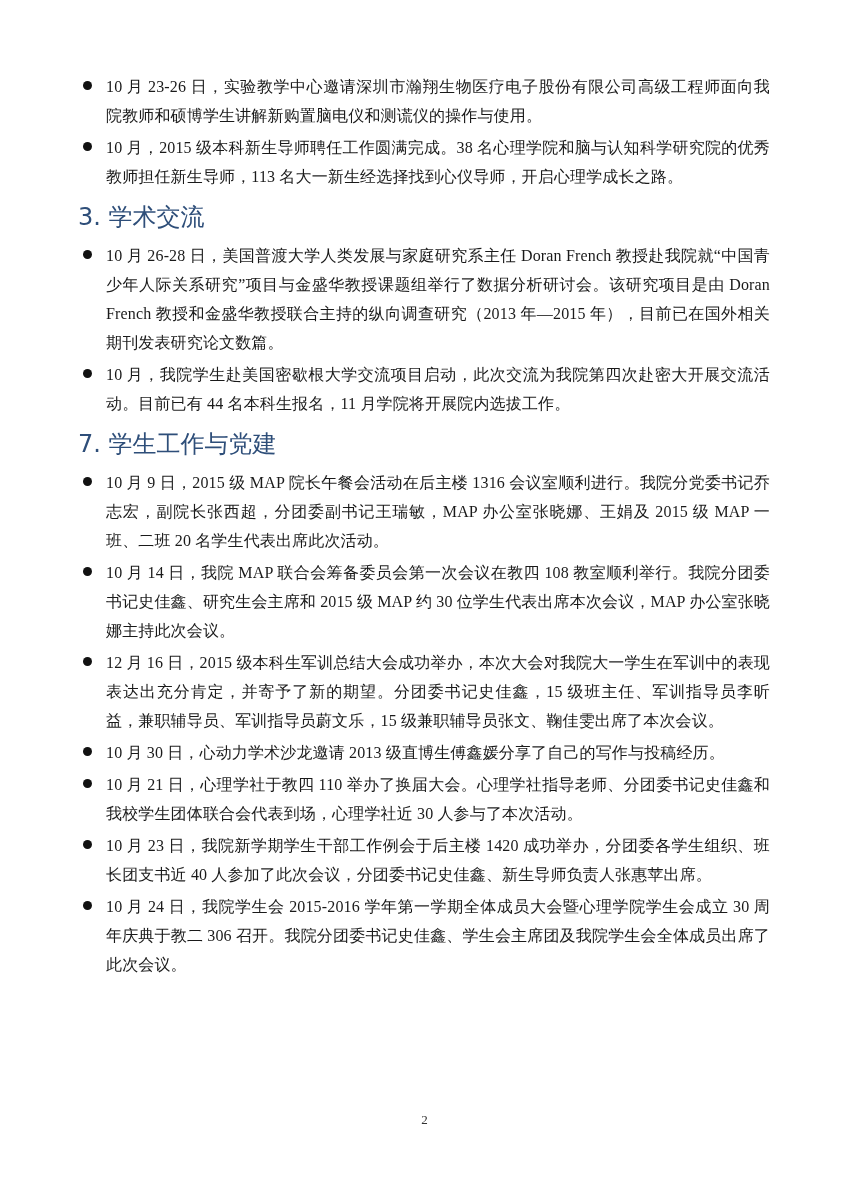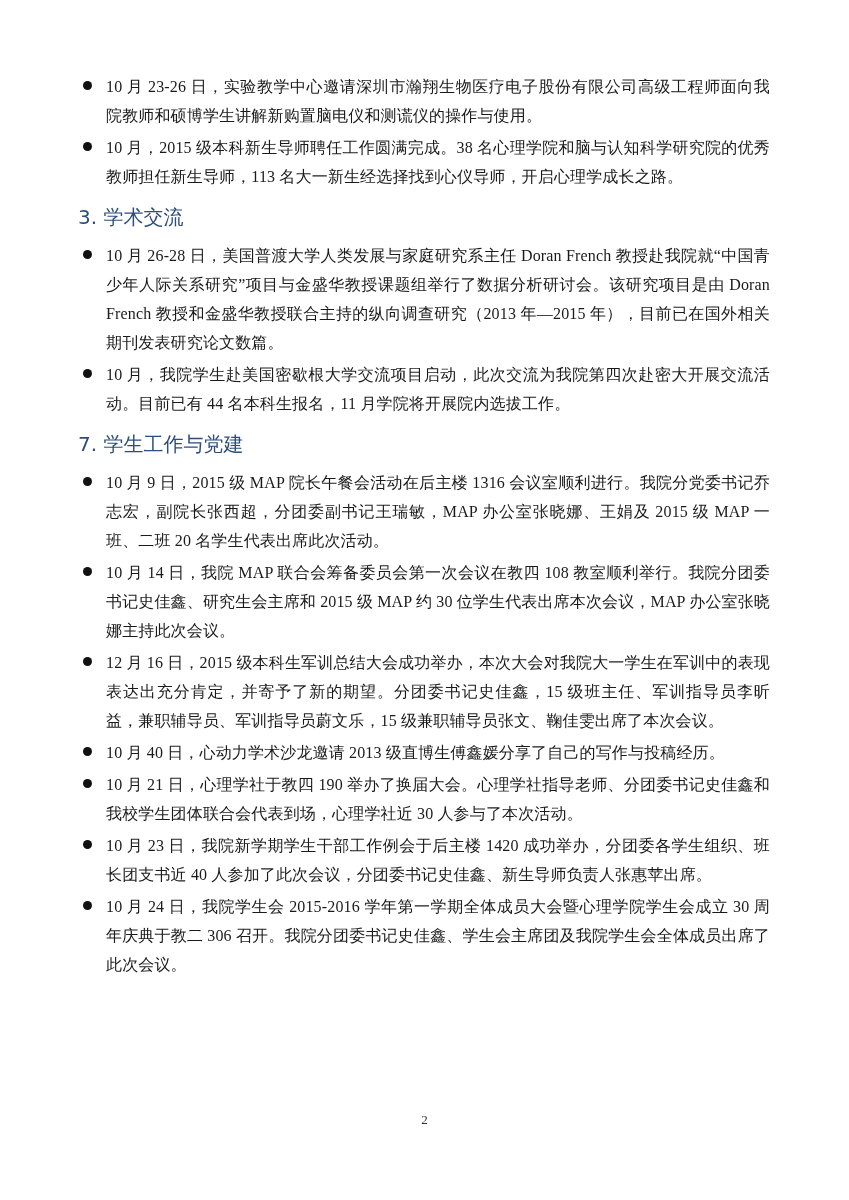--- a/index.html
+++ b/index.html
@@ -14,21 +14,21 @@
   .bullet {
     position: absolute; left: 3px; top: 9px; width: 9px; height: 9px;
     background: #111; border-radius: 50%;
   }
   .item-text {
     font-size: 16px; line-height: 29px; text-align: justify;
     text-align-last: left; letter-spacing: 0.15px;
   }
   .section-heading {
     font-family: "DejaVu Sans", "Liberation Sans", sans-serif;
-    font-size: 20px; color: #2e4e79; margin: 10px 0 8px -2px;
+    font-size: 24px; color: #2e4e79; margin: 10px 0 8px -2px;
     height: 32px; line-height: 32px;
   }
   .page-number {
     position: absolute; top: 1112px; left: 0; width: 849px; text-align: center;
     font-size: 13px; color: #333;
   }
 </style>
 </head>
 <body>
 
@@ -64,25 +64,25 @@
     <div class="item">
       <span class="bullet"></span>
       <div class="item-text">10 月 14 日，我院 MAP 联合会筹备委员会第一次会议在教四 108 教室顺利举行。我院分团委书记史佳鑫、研究生会主席和 2015 级 MAP 约 30 位学生代表出席本次会议，MAP 办公室张晓娜主持此次会议。</div>
     </div>
     <div class="item">
       <span class="bullet"></span>
       <div class="item-text">12 月 16 日，2015 级本科生军训总结大会成功举办，本次大会对我院大一学生在军训中的表现表达出充分肯定，并寄予了新的期望。分团委书记史佳鑫，15 级班主任、军训指导员李昕益，兼职辅导员、军训指导员蔚文乐，15 级兼职辅导员张文、鞠佳雯出席了本次会议。</div>
     </div>
     <div class="item">
       <span class="bullet"></span>
-      <div class="item-text">10 月 40 日，心动力学术沙龙邀请 2013 级直博生傅鑫媛分享了自己的写作与投稿经历。</div>
+      <div class="item-text">10 月 30 日，心动力学术沙龙邀请 2013 级直博生傅鑫媛分享了自己的写作与投稿经历。</div>
     </div>
     <div class="item">
       <span class="bullet"></span>
-      <div class="item-text">10 月 21 日，心理学社于教四 190 举办了换届大会。心理学社指导老师、分团委书记史佳鑫和我校学生团体联合会代表到场，心理学社近 30 人参与了本次活动。</div>
+      <div class="item-text">10 月 21 日，心理学社于教四 110 举办了换届大会。心理学社指导老师、分团委书记史佳鑫和我校学生团体联合会代表到场，心理学社近 30 人参与了本次活动。</div>
     </div>
     <div class="item">
       <span class="bullet"></span>
       <div class="item-text">10 月 23 日，我院新学期学生干部工作例会于后主楼 1420 成功举办，分团委各学生组织、班长团支书近 40 人参加了此次会议，分团委书记史佳鑫、新生导师负责人张惠苹出席。</div>
     </div>
     <div class="item">
       <span class="bullet"></span>
       <div class="item-text">10 月 24 日，我院学生会 2015-2016 学年第一学期全体成员大会暨心理学院学生会成立 30 周年庆典于教二 306 召开。我院分团委书记史佳鑫、学生会主席团及我院学生会全体成员出席了此次会议。</div>
     </div>
 

